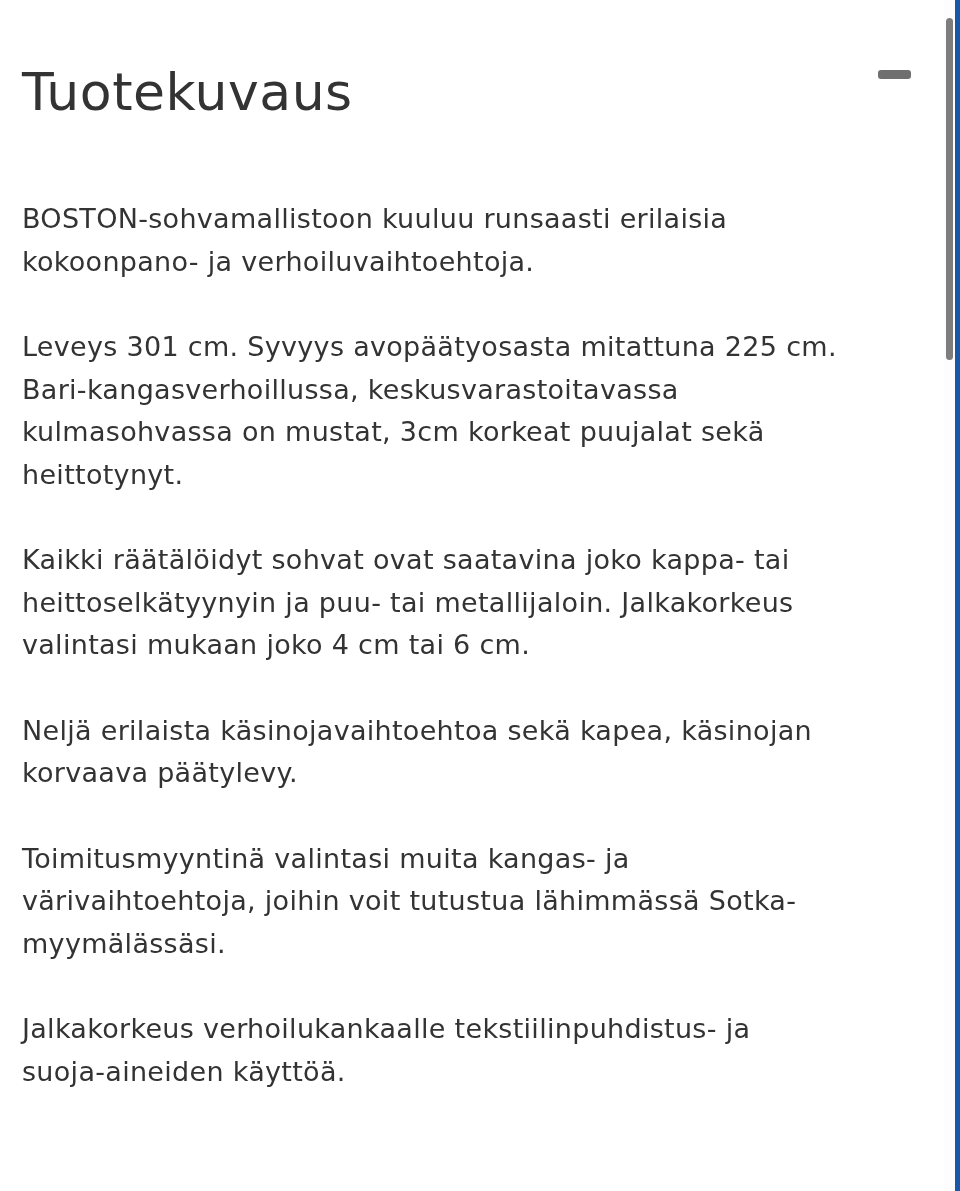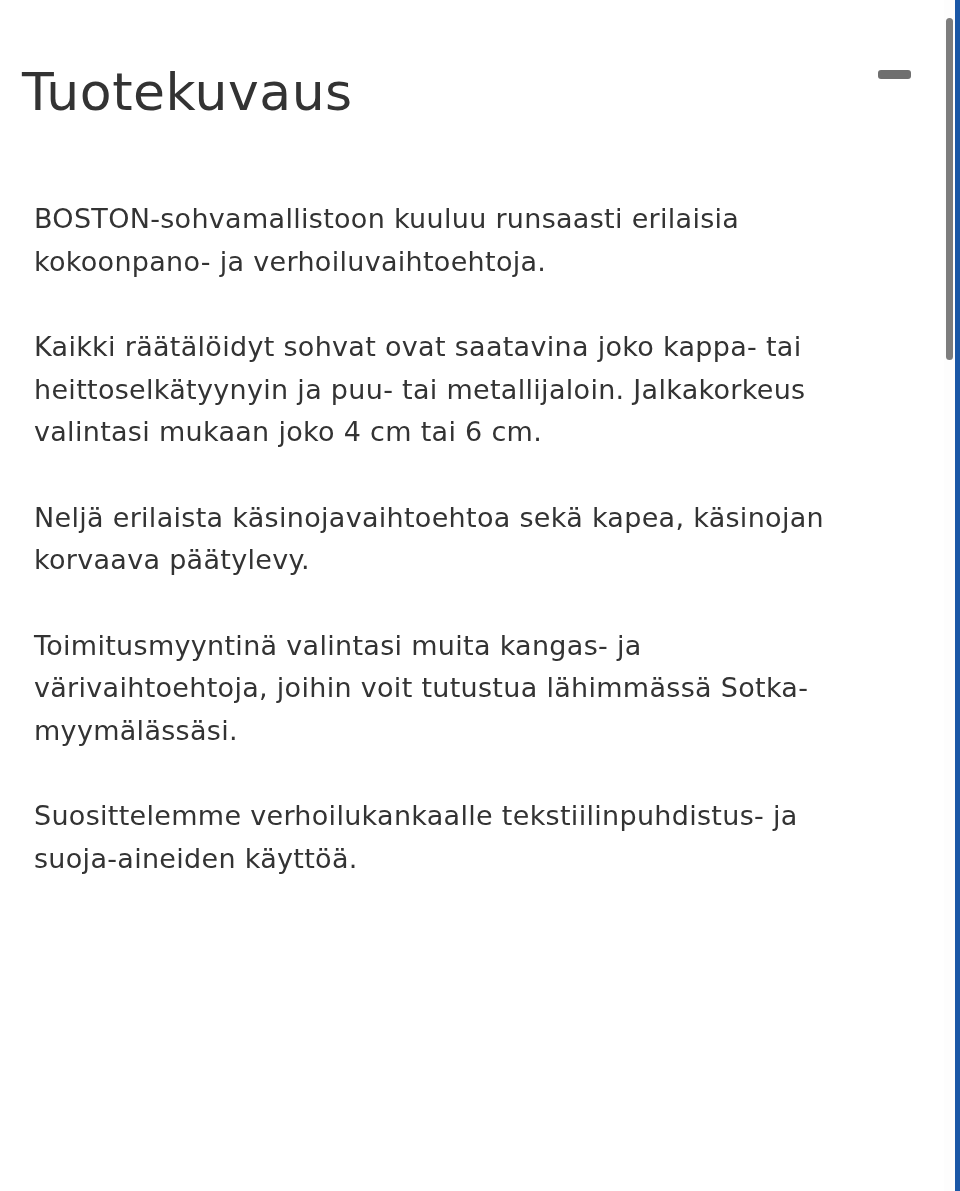--- a/index.html
+++ b/index.html
@@ -61,21 +61,21 @@
       border-radius: 3px;
       background: #6f6f6f;
     }
     .description {
       position: absolute;
       left: 22px;
       top: 198px;
       width: 900px;
     }
     .description p {
-      margin: 0 0 43px 12px;
+      margin: 0 0 43px 0;
       font-family: "DejaVu Sans", sans-serif;
       font-size: 27px;
       line-height: 42.5px;
       color: #333333;
       letter-spacing: 0.3px;
       white-space: pre-line;
     }
     .scrollbar-track {
       position: absolute;
       left: 944px;
@@ -110,28 +110,32 @@
   <div class="section-header">
     <h2 class="section-title">Tuotekuvaus</h2>
     <button class="collapse-toggle">
       <span class="minus-bar"></span>
     </button>
   </div>
 
   <div class="description">
     <p>BOSTON-sohvamallistoon kuuluu runsaasti erilaisia
 kokoonpano- ja verhoiluvaihtoehtoja.</p>
+    <p>Leveys 301 cm. Syvyys avopäätyosasta mitattuna 225 cm.
+Bari-kangasverhoillussa, keskusvarastoitavassa
+kulmasohvassa on mustat, 3cm korkeat puujalat sekä
+heittotynyt.</p>
     <p>Kaikki räätälöidyt sohvat ovat saatavina joko kappa- tai
 heittoselkätyynyin ja puu- tai metallijaloin. Jalkakorkeus
 valintasi mukaan joko 4 cm tai 6 cm.</p>
     <p>Neljä erilaista käsinojavaihtoehtoa sekä kapea, käsinojan
 korvaava päätylevy.</p>
     <p>Toimitusmyyntinä valintasi muita kangas- ja
 värivaihtoehtoja, joihin voit tutustua lähimmässä Sotka-
 myymälässäsi.</p>
-    <p>Suosittelemme verhoilukankaalle tekstiilinpuhdistus- ja
+    <p>Jalkakorkeus verhoilukankaalle tekstiilinpuhdistus- ja
 suoja-aineiden käyttöä.</p>
   </div>
 </div>
 
 <div class="scrollbar-track"></div>
 <div class="scrollbar-thumb"></div>
 <div class="edge-strip"></div>
 
 </body></html>

